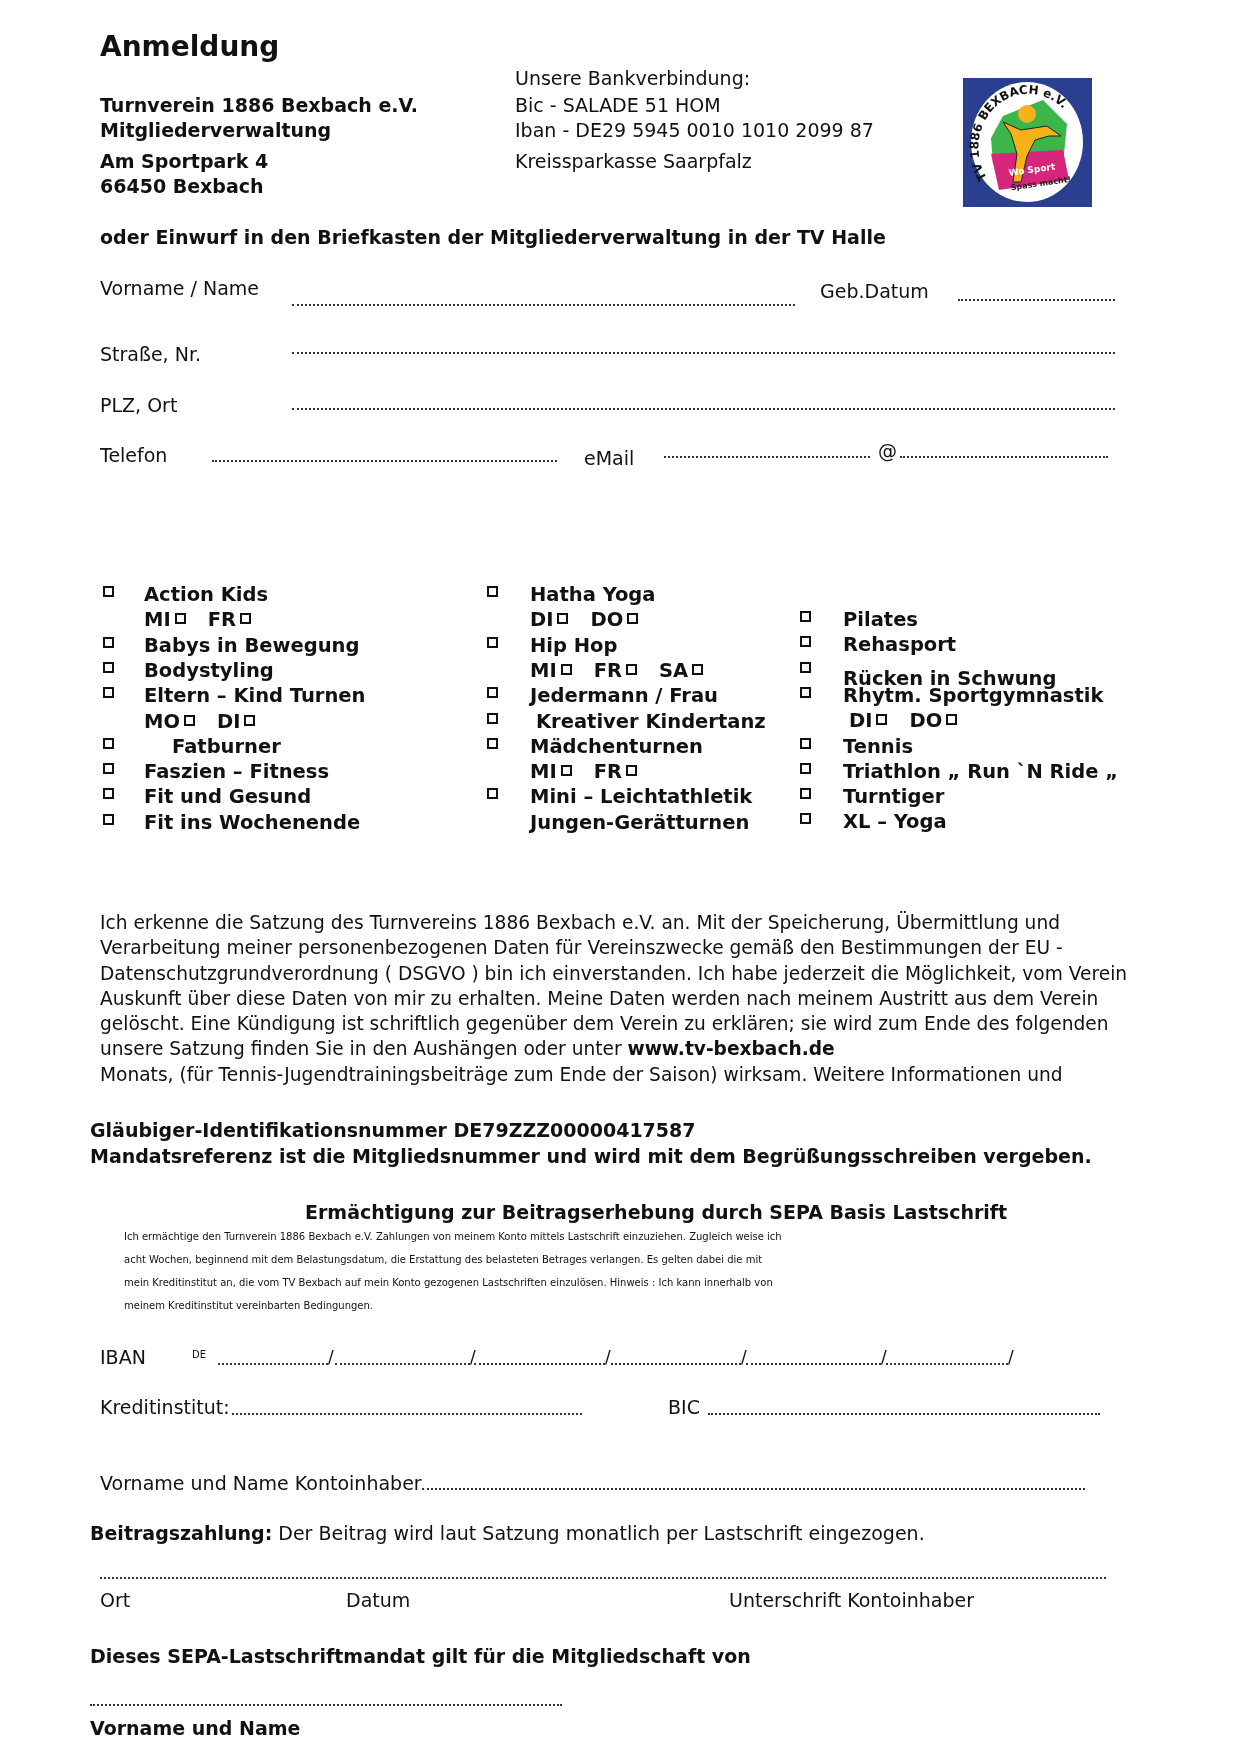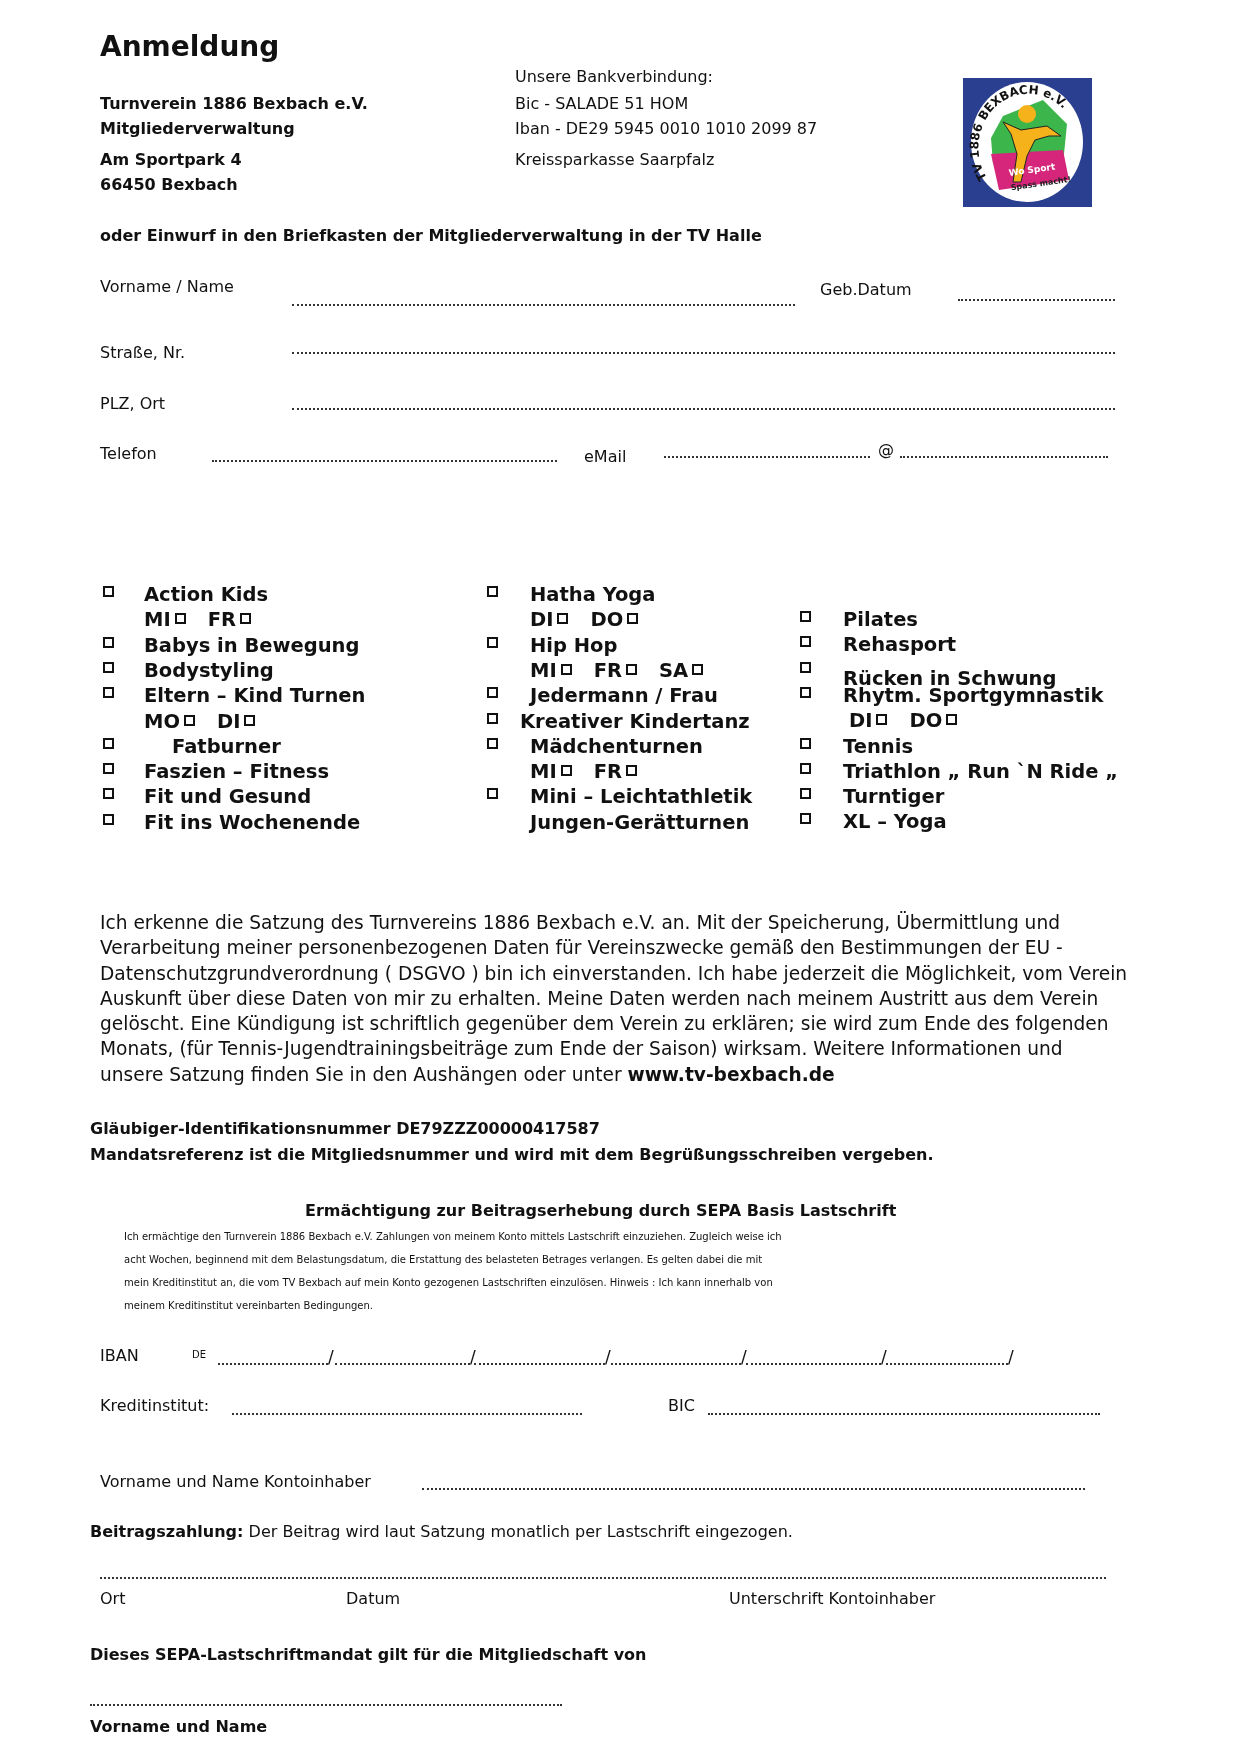--- a/index.html
+++ b/index.html
@@ -1,19 +1,19 @@
 <!DOCTYPE html>
 <html><head>
 <meta charset="utf-8">
 <style>
   html,body{margin:0;padding:0;background:#fff;}
   body{width:1240px;height:1753px;position:relative;overflow:hidden;font-family:"DejaVu Sans",sans-serif;color:#111;}
   .abs{position:absolute;white-space:nowrap;}
   .b{font-weight:bold;}
-  .t19{font-size:16px;}
+  .t19{font-size:19px;}
   .dots{position:absolute;height:0;border-bottom:2px dotted #333;}
   .cb{position:absolute;width:11px;height:11px;border:2px solid #111;box-sizing:border-box;background:#fff;}
   .cbi{display:inline-block;width:11px;height:11px;border:2px solid #111;box-sizing:border-box;vertical-align:middle;margin:0 6px 0 4px;position:relative;top:-2px;}
   .act{position:absolute;font-family:"DejaVu Sans",sans-serif;font-weight:bold;font-size:19.5px;white-space:nowrap;}
   .para{position:absolute;font-family:"DejaVu Sans",sans-serif;}
   .para div{white-space:nowrap;}
   .logo{position:absolute;left:963px;top:78px;width:129px;height:129px;background:#2a3f8f;}
 </style>
 </head>
 <body>
@@ -91,21 +91,21 @@
 <div id="col2">
     <div class="cb" style="left: 487px; top: 586px;"></div>
     <div class="act" style="left: 530px; top: 583px;">Hatha Yoga</div>
     <div class="act" style="left: 530px; top: 608.3px;"><span>DI</span><span class="cbi" style="margin-right: 22px;"></span><span>DO</span><span class="cbi" style="margin-right: 22px;"></span></div>
     <div class="cb" style="left: 487px; top: 636.6px;"></div>
     <div class="act" style="left: 530px; top: 633.6px;">Hip Hop</div>
     <div class="act" style="left: 530px; top: 658.9px;"><span>MI</span><span class="cbi" style="margin-right: 22px;"></span><span>FR</span><span class="cbi" style="margin-right: 22px;"></span><span>SA</span><span class="cbi" style="margin-right: 22px;"></span></div>
     <div class="cb" style="left: 487px; top: 687.2px;"></div>
     <div class="act" style="left: 530px; top: 684.2px;">Jedermann / Frau</div>
     <div class="cb" style="left: 487px; top: 712.5px;"></div>
-    <div class="act" style="left: 520px; top: 709.5px;">Kreativer Kindertanz</div>
+    <div class="act" style="left: 536px; top: 709.5px;">Kreativer Kindertanz</div>
     <div class="cb" style="left: 487px; top: 737.8px;"></div>
     <div class="act" style="left: 530px; top: 734.8px;">Mädchenturnen</div>
     <div class="act" style="left: 530px; top: 760.1px;"><span>MI</span><span class="cbi" style="margin-right: 22px;"></span><span>FR</span><span class="cbi" style="margin-right: 22px;"></span></div>
     <div class="cb" style="left: 487px; top: 788.4px;"></div>
     <div class="act" style="left: 530px; top: 785.4px;">Mini – Leichtathletik</div>
     <div class="act" style="left: 530px; top: 810.7px;">Jungen-Gerätturnen</div>
   </div>
 <div id="col3">
     <div class="cb" style="left: 800px; top: 611px;"></div>
     <div class="act" style="left: 843px; top: 608px;">Pilates</div>
@@ -125,22 +125,22 @@
     <div class="cb" style="left: 800px; top: 813.4px;"></div>
     <div class="act" style="left: 843px; top: 810.4px;">XL – Yoga</div>
   </div>
 
 <div class="para" style="left:100px;top:910px;font-size:18.6px;line-height:25.3px;">
   <div>Ich erkenne die Satzung des Turnvereins 1886 Bexbach e.V. an. Mit der Speicherung, Übermittlung und</div>
   <div>Verarbeitung meiner personenbezogenen Daten für Vereinszwecke gemäß den Bestimmungen der EU -</div>
   <div>Datenschutzgrundverordnung ( DSGVO ) bin ich einverstanden. Ich habe jederzeit die Möglichkeit, vom Verein</div>
   <div>Auskunft über diese Daten von mir zu erhalten. Meine Daten werden nach meinem Austritt aus dem Verein</div>
   <div>gelöscht. Eine Kündigung ist schriftlich gegenüber dem Verein zu erklären; sie wird zum Ende des folgenden</div>
+  <div><span>unsere Satzung finden Sie in den Aushängen oder unter </span><b>www.tv-bexbach.de</b></div>
   <div>Monats, (für Tennis-Jugendtrainingsbeiträge zum Ende der Saison) wirksam. Weitere Informationen und</div>
-  <div><span>unsere Satzung finden Sie in den Aushängen oder unter </span><b>www.tv-bexbach.de</b></div>
 </div>
 
 <div class="abs b t19" style="left:90px;top:1119px;">Gläubiger-Identifikationsnummer  DE79ZZZ00000417587</div>
 <div class="abs b t19" style="left:90px;top:1145px;">Mandatsreferenz ist die Mitgliedsnummer und wird mit dem Begrüßungsschreiben vergeben.</div>
 
 <div class="abs b t19" style="left:305px;top:1201px;">Ermächtigung zur Beitragserhebung durch SEPA Basis Lastschrift</div>
 <div class="para" style="left:96px;top:1225px;font-size:10px;line-height:23px;margin-left:28px;">
   <div>Ich ermächtige den Turnverein 1886 Bexbach e.V. Zahlungen von meinem Konto mittels Lastschrift einzuziehen. Zugleich weise ich</div>
   <div>acht Wochen, beginnend mit dem Belastungsdatum, die Erstattung des belasteten Betrages verlangen. Es gelten dabei die mit</div>
   <div>mein Kreditinstitut an, die vom TV Bexbach auf mein Konto gezogenen Lastschriften einzulösen. Hinweis : Ich kann innerhalb von</div>

